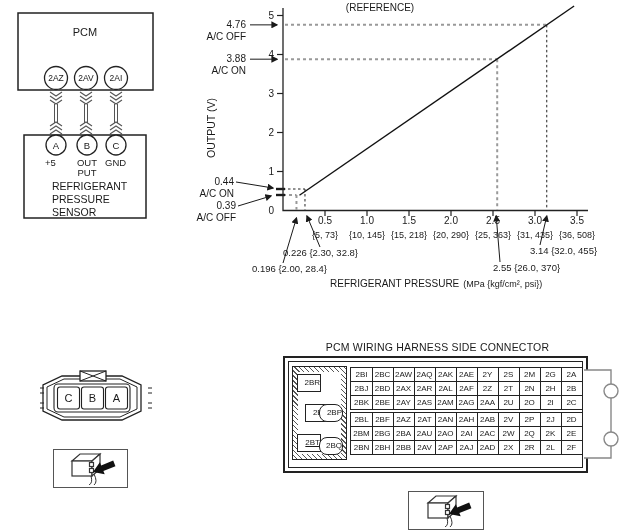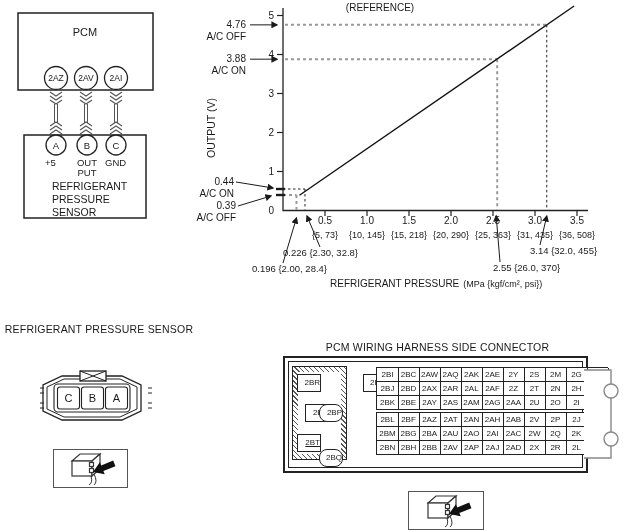--- a/index.html
+++ b/index.html
@@ -3,21 +3,21 @@
 <meta charset="utf-8">
 <style>
   html,body{margin:0;padding:0;background:#fff;}
   #screen{position:relative;width:624px;height:530px;background:#ffffff;overflow:hidden;
           font-family:"Liberation Sans",sans-serif;color:#1a1a1a;}
   .abs{position:absolute;}
   .title-sm{font-size:10.5px;line-height:13.5px;text-align:center;letter-spacing:0.2px;}
   
   .pcm-outer{border:2px solid #222;}
   .pcm-inner{border:1px solid #222;}
-  .pingrid{display:grid;border-top:1px solid #222;border-left:1px solid #222;background:#fff;margin-left:26px;}
+  .pingrid{display:grid;border-top:1px solid #222;border-left:1px solid #222;background:#fff;}
   .pingrid .cell{border-right:1px solid #222;border-bottom:1px solid #222;
       font-size:8px;text-align:center;line-height:13px;width:21px;height:13px;overflow:hidden;}
   .sideblock{background:repeating-linear-gradient(45deg,#ffffff 0 2.5px,#555 2.5px 3.5px);
       border:1px solid #222;}
   .sideblock .inner{position:absolute;left:5px;top:5px;right:5px;bottom:5px;background:#fff;}
   .sideblock .scell{position:absolute;width:22px;height:16px;border:1px solid #222;background:#fff;
       font-size:8px;text-align:right;line-height:16px;}
   .iconbox{border:1.5px solid #555;background:#fff;}
   svg text{fill:#1a1a1a;}
 </style>
@@ -167,21 +167,20 @@
       <line x1="140" y1="247" x2="126.98400000000001" y2="216" stroke="#1a1a1a" stroke-width="1" marker-end="url(#arr)"></line>
       <text x="72" y="272" font-size="9.5" text-anchor="start">0.196 {2.00, 28.4}</text>
       <line x1="103" y1="263" x2="116.464" y2="218" stroke="#1a1a1a" stroke-width="1" marker-end="url(#arr)"></line>
       <text x="313" y="271" font-size="9.5" text-anchor="start">2.55 {26.0, 370}</text>
       <line x1="320" y1="262" x2="316.2" y2="216" stroke="#1a1a1a" stroke-width="1" marker-end="url(#arr)"></line>
       <text x="350" y="254" font-size="9.5" text-anchor="start">3.14 {32.0, 455}</text>
       <line x1="360" y1="245" x2="366.76" y2="216" stroke="#1a1a1a" stroke-width="1" marker-end="url(#arr)"></line>
     </svg>
 
   <div class="abs title-sm" style="left:0;top:323px;width:198px">
-    <div>REFRIGERANT PRESSURE SENSOR</div>
   </div>
 
   <svg class="abs" style="left:40px;top:370px" width="112" height="60" viewBox="0 0 112 60">
     <g stroke="#222" fill="#fff" stroke-width="1.3">
       <polygon points="22,6 82,6 101,15 101,41 82,50 22,50 3,41 3,15"></polygon>
       <polygon points="24,9 80,9 97,17 97,39 80,47 24,47 7,39 7,17" stroke-width="1"></polygon>
       <rect x="40" y="1" width="26" height="10"></rect>
       <path d="M40,1 L66,11 M66,1 L40,11" fill="none" stroke-width="1"></path>
       <rect x="14" y="14" width="76" height="28" rx="4" stroke-width="1.1"></rect>
       <rect x="17.5" y="17" width="22" height="22" rx="2.5" stroke-width="1.1"></rect>
@@ -208,21 +207,21 @@
   <div class="abs pcm-inner" style="left:288px;top:361px;width:293px;height:105px"></div>
 
   <div class="abs sideblock" style="left:292px;top:366px;width:53px;height:92px">
     <div class="inner"></div>
     <div id="sideblock-cells" class="abs" style="left:0;top:0;width:53px;height:92px">
         <div class="scell" style="left: 4px; top: 7px;">2BR</div>
         <div class="scell" style="left: 26px; top: 7px; margin-left: 44px;">2BO</div>
         <div class="scell" style="left: 12px; top: 37px;">2BS</div>
         <div class="scell" style="left: 26px; top: 37px; border-radius: 8px;">2BP</div>
         <div class="scell" style="left: 4px; top: 67px; text-decoration: underline;">2BT</div>
-        <div class="scell" style="left: 26px; top: 82px; border-radius: 8px;">2BQ</div>
+        <div class="scell" style="left: 26px; top: 70px; border-radius: 8px;">2BQ</div>
       </div>
   </div>
 
   <div id="pingrid-a" class="abs pingrid" style="left:350px;top:367px;grid-template-columns:repeat(11,21px)">
       <div class="cell">2BI</div>
       <div class="cell">2BC</div>
       <div class="cell">2AW</div>
       <div class="cell">2AQ</div>
       <div class="cell">2AK</div>
       <div class="cell">2AE</div>

